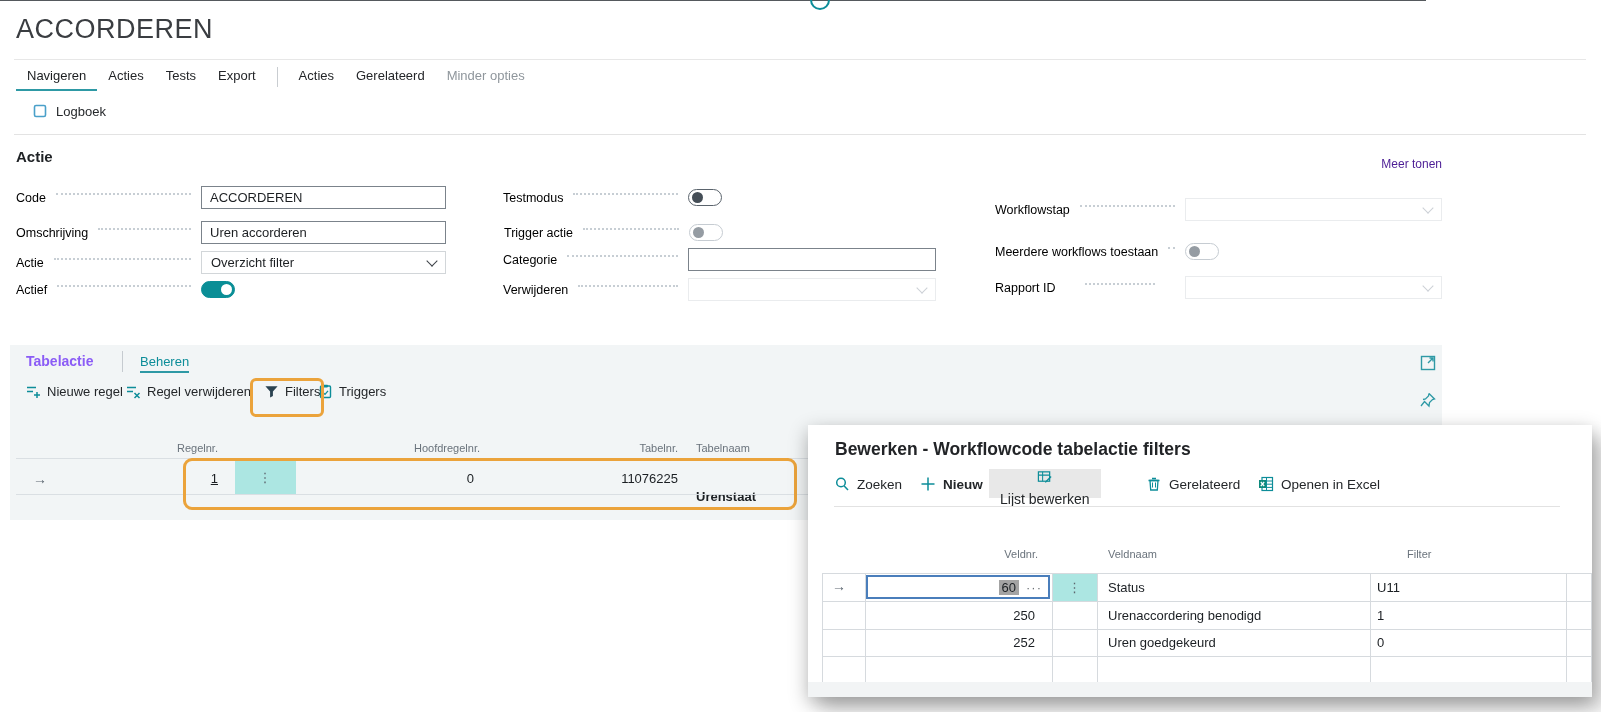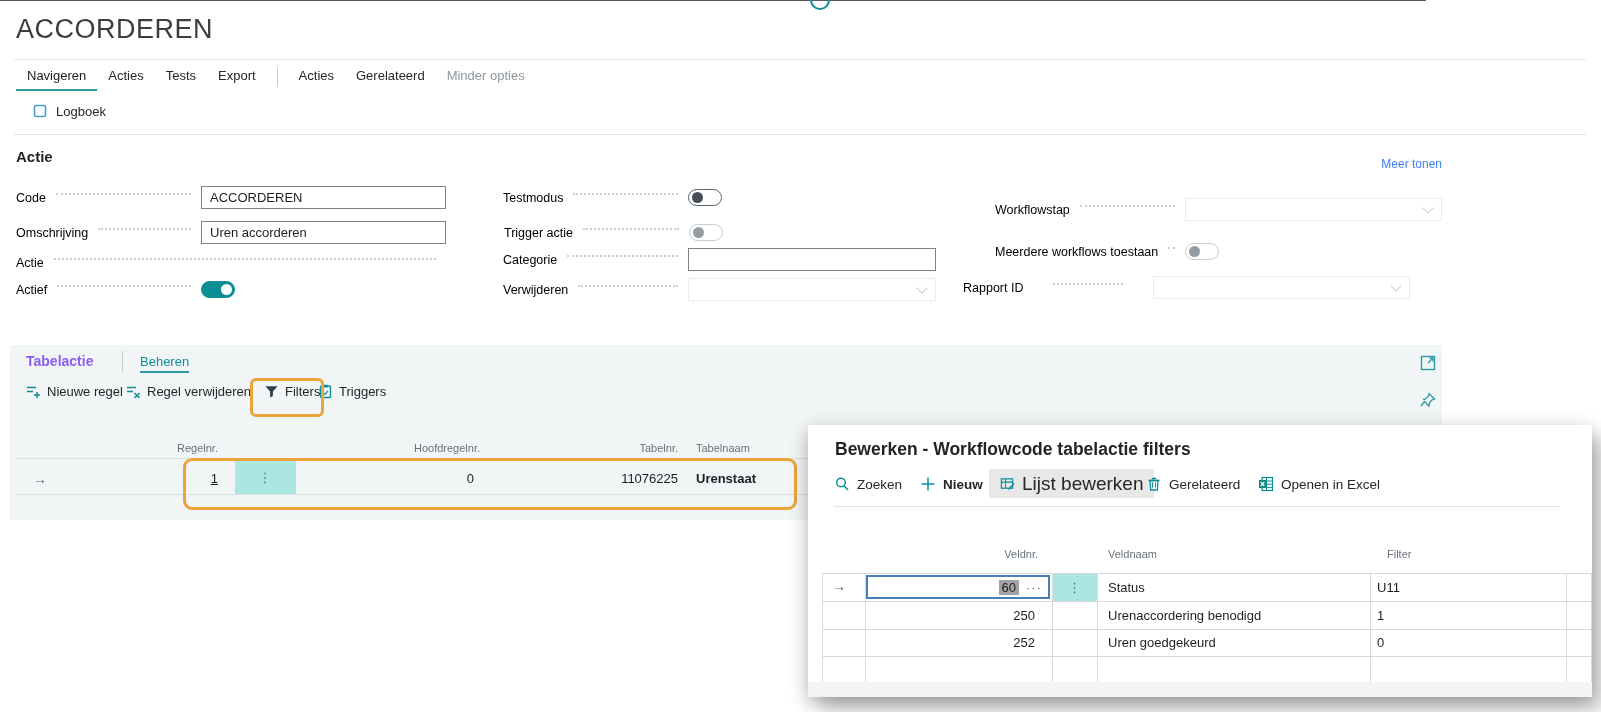--- a/index.html
+++ b/index.html
@@ -15,21 +15,21 @@
   .page-title{left:16px;top:14px;font-size:27px;font-weight:300;color:#3a3d41;letter-spacing:.5px;}
   .menubar{left:16px;top:66px;display:flex;align-items:flex-start;font-size:13px;color:#242629;}
   .menu-item{padding:2px 11px 6px 11px;cursor:default;white-space:nowrap;}
   .menu-item.active{color:#1b1e20;border-bottom:2px solid #2e99a5;}
   .menu-item.muted{color:#8f969c;}
   .menu-sep{width:1px;background:#c9cdd1;height:20px;margin:1px 10px 0 10px;}
   .action-row{left:33px;top:104px;display:flex;align-items:center;gap:8px;font-size:13px;color:#26292c;}
 
   
   .section-title{left:16px;top:148px;font-size:15px;font-weight:700;color:#1f2225;}
-  .meer-tonen{top:157px;width:1426px;left:16px;text-align:right;font-size:12px;color:#3b82f6;}
+  .meer-tonen{top:157px;width:1426px;left:16px;text-align:right;font-size:12px;color:#4c1d95;}
   .section-rule{left:16px;top:172px;width:1426px;height:1px;background:#55595d;}
 
   .frow{position:absolute;display:flex;align-items:center;height:23px;}
   .flabel{font-size:12.5px;color:#000000;white-space:nowrap;}
   .leader{flex:1;border-bottom:2px dotted #c7ced4;margin:0 10px;transform:translateY(-4px);}
   .ctrl{flex:0 0 auto;}
   .tinput{box-sizing:border-box;height:23px;border:1px solid #7b838b;background:#fff;
     font-size:13px;color:#1c1f22;padding:0 8px;display:flex;align-items:center;}
   .dropdown{box-sizing:border-box;height:23px;border:1px solid #d2d6d9;background:#fff;
     font-size:13px;color:#1c1f22;padding:0 9px;display:flex;align-items:center;justify-content:space-between;}
@@ -63,21 +63,21 @@
   .teal-cell{position:absolute;background:#ace6e2;display:flex;align-items:center;justify-content:center;
     color:#5d666e;font-size:13px;letter-spacing:1px;}
 
   
   .dialog{left:808px;top:425px;width:784px;height:272px;background:#fff;
     box-shadow:0 6px 18px rgba(0,0,0,.30), 14px 14px 18px rgba(0,0,0,.16);}
   .dlg-title{position:absolute;left:27px;top:14px;font-size:17.5px;font-weight:600;color:#222427;}
   .dlg-tool{position:absolute;display:flex;align-items:center;gap:7px;font-size:13.5px;color:#24272a;white-space:nowrap;top:51px;}
   .dlg-tool .picon{width:16px;height:16px;}
   .chip{position:absolute;left:181px;top:44px;height:29px;background:#e8e8e8;display:flex;
-    align-items:center;gap:7px;padding:0 11px;font-size:19px;color:#24272a;}
+    align-items:center;gap:7px;padding:0 11px;font-size:14px;color:#24272a;flex-direction:column;}
   .dlg-rule{position:absolute;left:26px;top:81px;width:726px;height:1px;background:#e2e2e2;}
   .dlg-header{position:absolute;font-size:11px;color:#6a737c;}
   .dlg-cell{position:absolute;font-size:13px;color:#1b1f23;display:flex;align-items:center;}
   .gridline-h{position:absolute;height:1px;background:#d6dade;left:14px;width:770px;}
   .gridline-v{position:absolute;width:1px;background:#d6dade;top:148px;height:109px;}
   .focus-input{position:absolute;left:58px;top:150px;width:184px;height:24px;border:2px solid #4a7ebb;
     box-sizing:border-box;background:#fff;display:flex;align-items:center;justify-content:flex-end;
     font-size:13px;color:#1b1f23;padding:0 6px;}
   .sel-val{background:#a3a3a3;padding:0 3px;}
   .assist-dots{color:#6a6f74;margin-left:7px;letter-spacing:1px;}
@@ -125,20 +125,24 @@
   <div class="ctrl tinput" style="width:245px;">ACCORDEREN</div>
 </div>
 <div class="frow" style="left:16px;top:221px;width:430px;">
   <span class="flabel">Omschrijving</span>
   <span class="leader"></span>
   <div class="ctrl tinput" style="width:245px;">Uren accorderen</div>
 </div>
 <div class="frow" style="left:16px;top:251px;width:430px;">
   <span class="flabel">Actie</span>
   <span class="leader"></span>
+  <div class="ctrl dropdown" style="width:245px;">
+    <span>Overzicht filter</span>
+    <span class="chev"></span>
+  </div>
 </div>
 <div class="frow" style="left:16px;top:278px;width:430px;">
   <span class="flabel">Actief</span>
   <span class="leader"></span>
   <div class="ctrl" style="width:245px;">
     <div class="toggle on">
         <div class="knob"></div>
       </div>
   </div>
 </div>
@@ -185,21 +189,21 @@
 </div>
 <div class="frow" style="left:995px;top:240px;width:447px;">
   <span class="flabel">Meerdere workflows toestaan</span>
   <span class="leader"></span>
   <div class="ctrl" style="width:257px;">
     <div class="toggle off-dis">
         <div class="knob"></div>
       </div>
   </div>
 </div>
-<div class="frow" style="left:963px;top:276px;width:447px;gap:20px;">
+<div class="frow" style="left:995px;top:276px;width:447px;gap:20px;">
   <span class="flabel">Rapport ID</span>
   <span class="leader"></span>
   <div class="ctrl dropdown disabled" style="width:257px;">
     <span></span>
     <span class="chev"></span>
   </div>
 </div>
 
 <div class="abs panel">
   <div class="panel-title">Tabelactie</div>
@@ -259,21 +263,21 @@
   <div class="mt-header right" style="left:370px;top:97px;width:100px;">Hoofdregelnr.</div>
   <div class="mt-header right" style="left:580px;top:97px;width:88px;">Tabelnr.</div>
   <div class="mt-header" style="left:686px;top:97px;">Tabelnaam</div>
   <div class="hline" style="left:6px;top:113px;width:1410px;background:#dadfe3;"></div>
 
   <div class="mt-cell row-arrow" style="left:23px;top:126px;">→</div>
   <div class="mt-cell right" style="left:110px;top:126px;width:98px;text-decoration:underline;">1</div>
   <div class="teal-cell" style="left:225px;top:116px;width:61px;height:33px;">⋮</div>
   <div class="mt-cell right" style="left:370px;top:126px;width:94px;">0</div>
   <div class="mt-cell right" style="left:580px;top:126px;width:88px;">11076225</div>
-  <div class="mt-cell" style="left:686px;top:126px;font-weight:700;">Urenstaat</div>
+  <div class="mt-cell" style="left:686px;top:144px;font-weight:700;">Urenstaat</div>
   <div class="hline" style="left:6px;top:149px;width:1410px;background:#dadfe3;"></div>
 </div>
 
 <div class="orange-box" style="left:250px;top:378px;width:68px;height:33px;border-radius:6px;"></div>
 <div class="orange-box" style="left:183px;top:458px;width:608px;height:46px;border-radius:9px;"></div>
 
 <div class="abs dialog">
   <div class="dlg-title">Bewerken - Workflowcode tabelactie filters</div>
 
   <div class="dlg-tool" style="left:26px;">
@@ -321,21 +325,21 @@
           <rect x="1" y="4" width="7" height="8" fill="#0e8a7d"></rect>
           <path d="M2.8 6l3.4 4M6.2 6l-3.4 4" stroke="#fff" stroke-width="1.2"></path>
         </svg>
     </span>
     <span>Openen in Excel</span>
   </div>
   <div class="dlg-rule"></div>
 
   <div class="dlg-header right" style="left:120px;top:123px;width:110px;text-align:right;">Veldnr.</div>
   <div class="dlg-header" style="left:300px;top:123px;">Veldnaam</div>
-  <div class="dlg-header" style="left:579px;top:123px;">Filter</div>
+  <div class="dlg-header" style="left:599px;top:123px;">Filter</div>
 
   <div class="gridline-h" style="top:148px;"></div>
   <div class="gridline-h" style="top:176px;"></div>
   <div class="gridline-h" style="top:204px;"></div>
   <div class="gridline-h" style="top:231px;"></div>
   <div class="gridline-h" style="top:257px;"></div>
   <div class="gridline-v" style="left:14px;"></div>
   <div class="gridline-v" style="left:57px;"></div>
   <div class="gridline-v" style="left:244px;"></div>
   <div class="gridline-v" style="left:289px;"></div>

